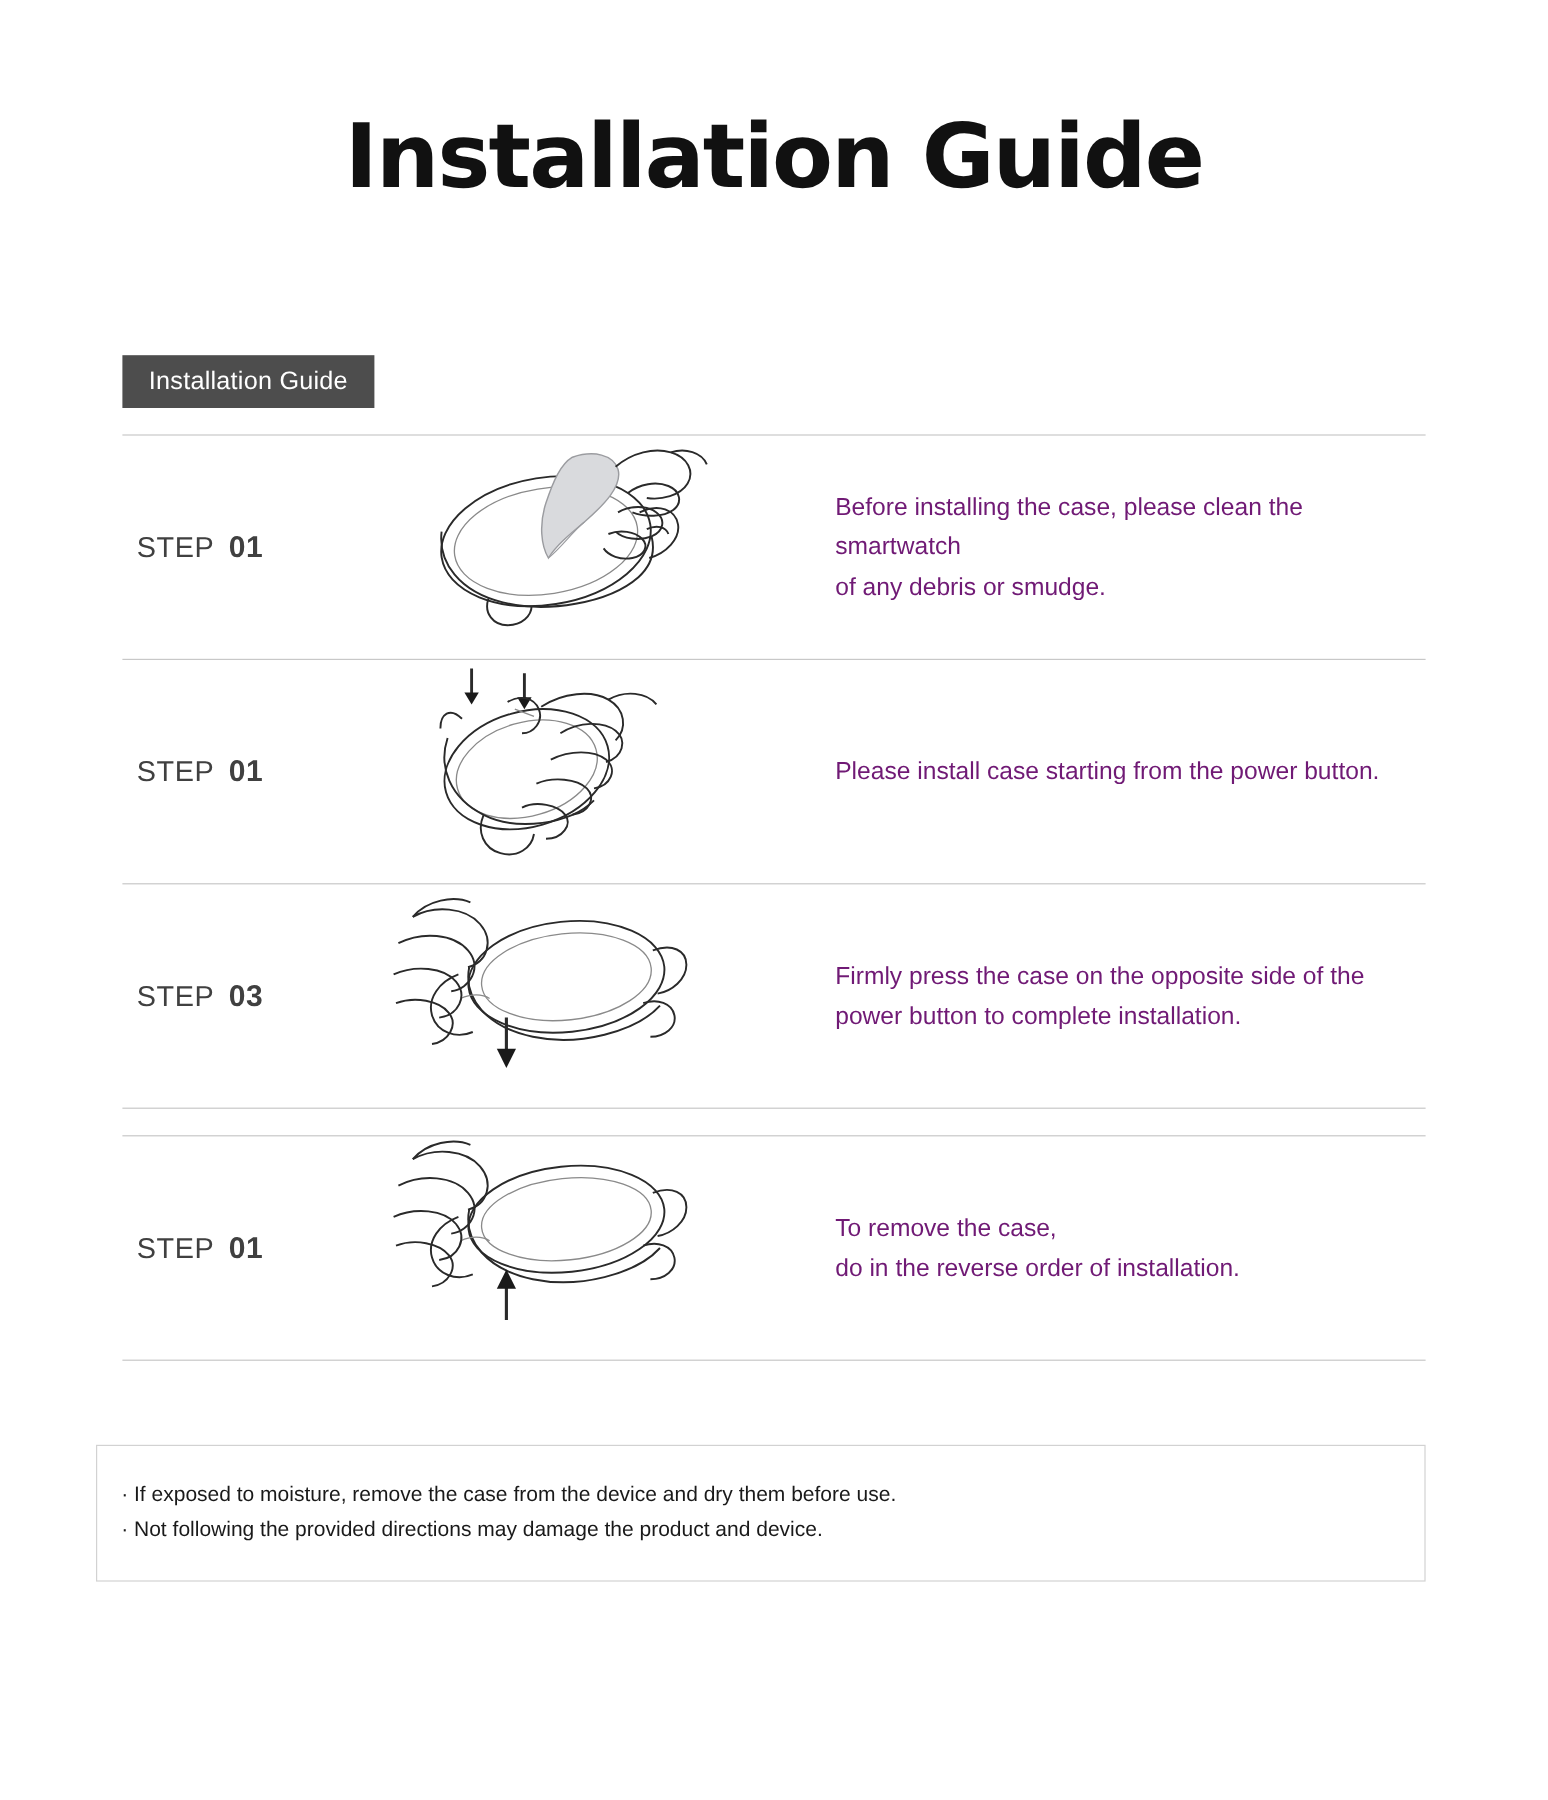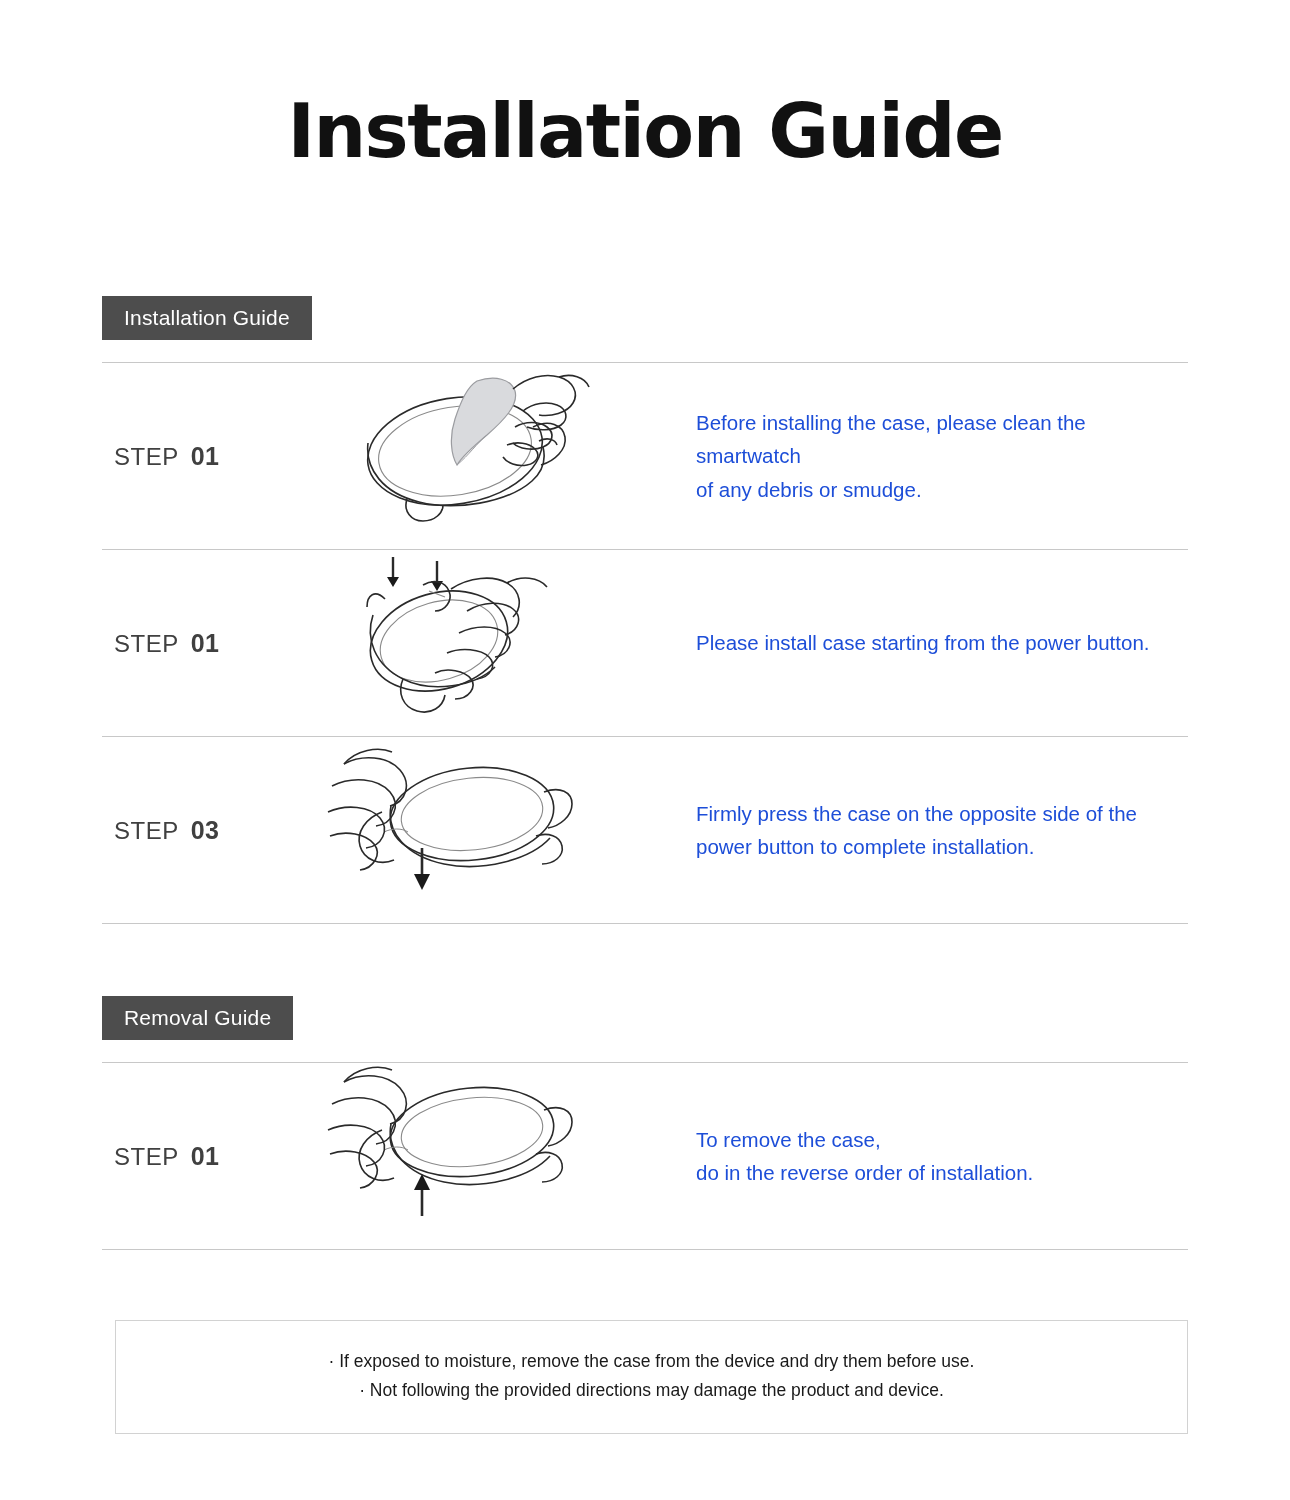--- a/index.html
+++ b/index.html
@@ -88,30 +88,29 @@
     display: flex;
     align-items: center;
     justify-content: center;
   }
   .step-text {
     flex: 1 1 auto;
     padding-left: 44px;
     padding-right: 10px;
     font-size: 20.5px;
     line-height: 1.62;
-    color: #1d4ed8;
+    color: #701a75;
   }
   .step-text .line { display: block; }
 
   
   .note-box {
-    margin: 70px 102px 0 115px;
+    margin: 70px 102px 0 80px;
     border: 1px solid #d2d2d2;
     padding: 26px 20px 28px 20px;
-    text-align: center;
   }
   .note-line {
     font-size: 17.5px;
     line-height: 1.65;
     color: #1a1a1a;
   }
 
   svg { display: block; }
 </style>
 </head>
@@ -231,23 +230,20 @@
         </svg>
       </div>
       <div class="step-text">
         <span class="line">Firmly press the case on the opposite side of the</span>
         <span class="line">power button to complete installation.</span>
       </div>
     </div>
 
   </div>
 
-  <div class="section-label-wrap" id="removal-label-wrap">
-    <span class="section-label">Removal Guide</span>
-  </div>
 
   <div class="steps">
     <div class="step-row">
       <div class="step-label">
         <span>STEP</span><span class="num">01</span>
       </div>
       <div class="step-figure">
         <svg width="310" height="180" viewBox="0 0 310 180" fill="none" stroke="#2a2a2a" stroke-width="1.6">
           <ellipse cx="150" cy="66" rx="82" ry="44" transform="rotate(-6 150 66)"></ellipse>
           <ellipse cx="150" cy="66" rx="71" ry="34" transform="rotate(-6 150 66)" stroke="#8a8a8a" stroke-width="1.1"></ellipse>

